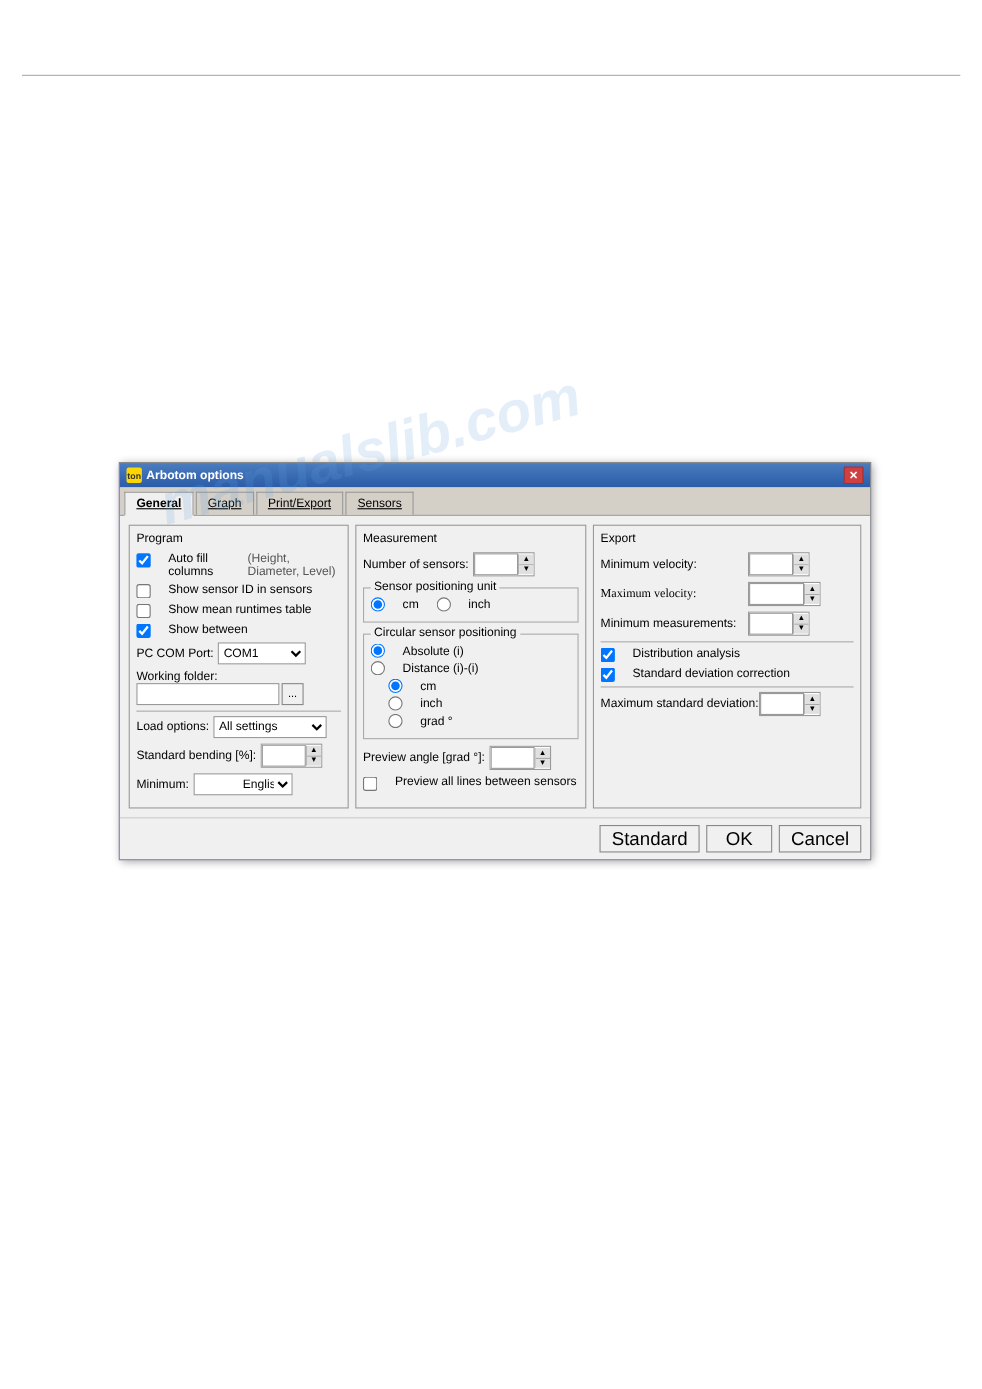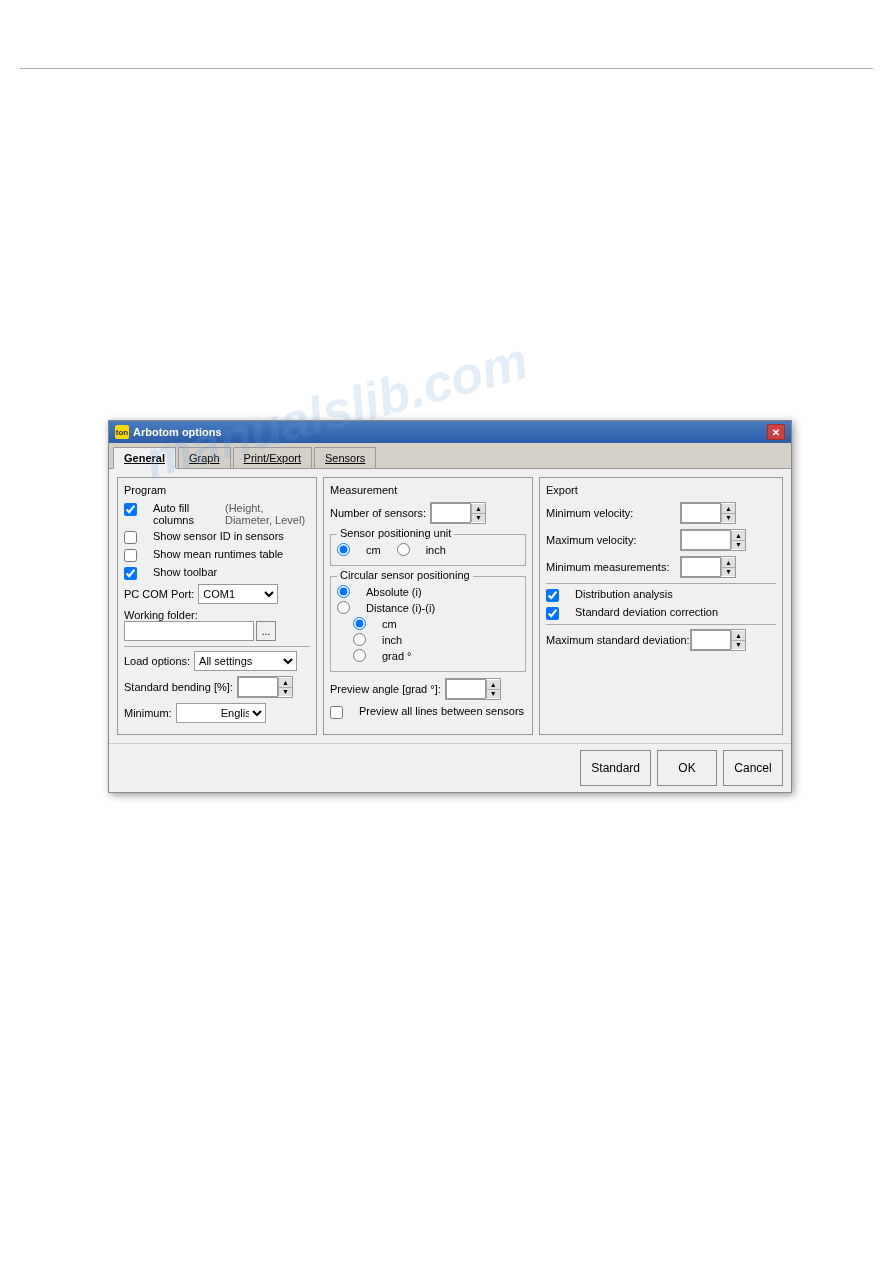--- a/index.html
+++ b/index.html
@@ -286,24 +286,24 @@
       justify-content: flex-end;
       align-items: center;
       padding: 6px 8px;
       gap: 6px;
       border-top: 1px solid #ccc;
       background: #f0f0f0;
     }
 
     .footer-btn {
       min-width: 60px;
-      height: 36px;
+      height: 25px;
       background: #f0f0f0;
       border: 1px solid #888;
-      font-size: 12px;
+      font-size: 17px;
       cursor: pointer;
       padding: 0 10px;
     }
 
     .working-folder-row {
       display: flex;
       align-items: center;
       gap: 2px;
       margin-bottom: 5px;
     }
@@ -367,21 +367,21 @@
           <span class="label-text">Show sensor ID in sensors</span>
         </div>
 
         <div class="checkbox-row">
           <input type="checkbox" style="">
           <span class="label-text">Show mean runtimes table</span>
         </div>
 
         <div class="checkbox-row">
           <input type="checkbox" checked="" style="">
-          <span class="label-text">Show toolbar</span>
+          <span class="label-text">Show between</span>
         </div>
 
         <div class="field-row">
           <span class="field-label">PC COM Port:</span>
           <select style="width:80px;">
             <option>COM1</option>
             <option>COM2</option>
             <option>COM3</option>
             <option>COM4</option>
           </select>
@@ -508,21 +508,21 @@
           <div class="spinner-wrapper">
             <input class="spinner-input" type="text" style="">
             <div class="spinner-arrows">
               <div class="spinner-up">▲</div>
               <div class="spinner-down">▼</div>
             </div>
           </div>
         </div>
 
         <div class="field-row">
-          <span class="field-label" style="width:130px;">Maximum velocity:</span>
+          <span class="field-label" style="width:130px;font-family:Liberation Serif, serif;">Maximum velocity:</span>
           <div class="spinner-wrapper">
             <input class="spinner-input" type="text" style="width: 50px;">
             <div class="spinner-arrows">
               <div class="spinner-up">▲</div>
               <div class="spinner-down">▼</div>
             </div>
           </div>
         </div>
 
         <div class="field-row">

